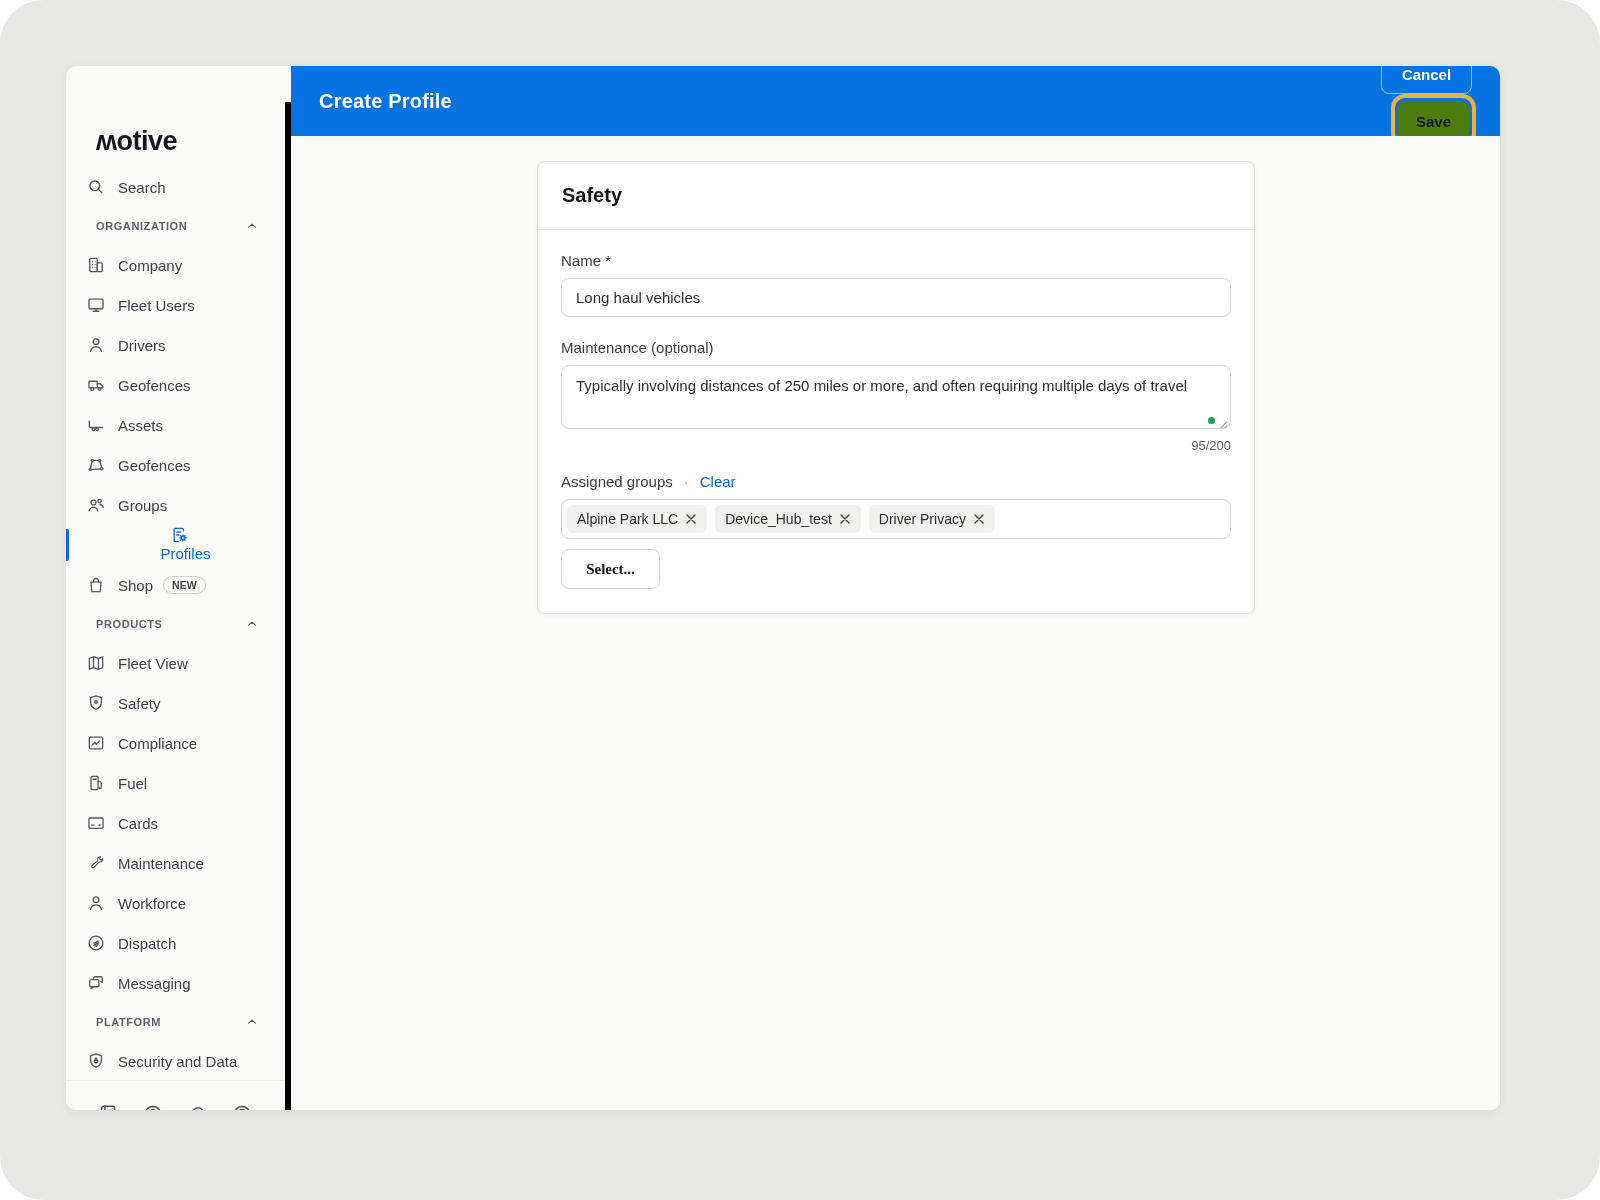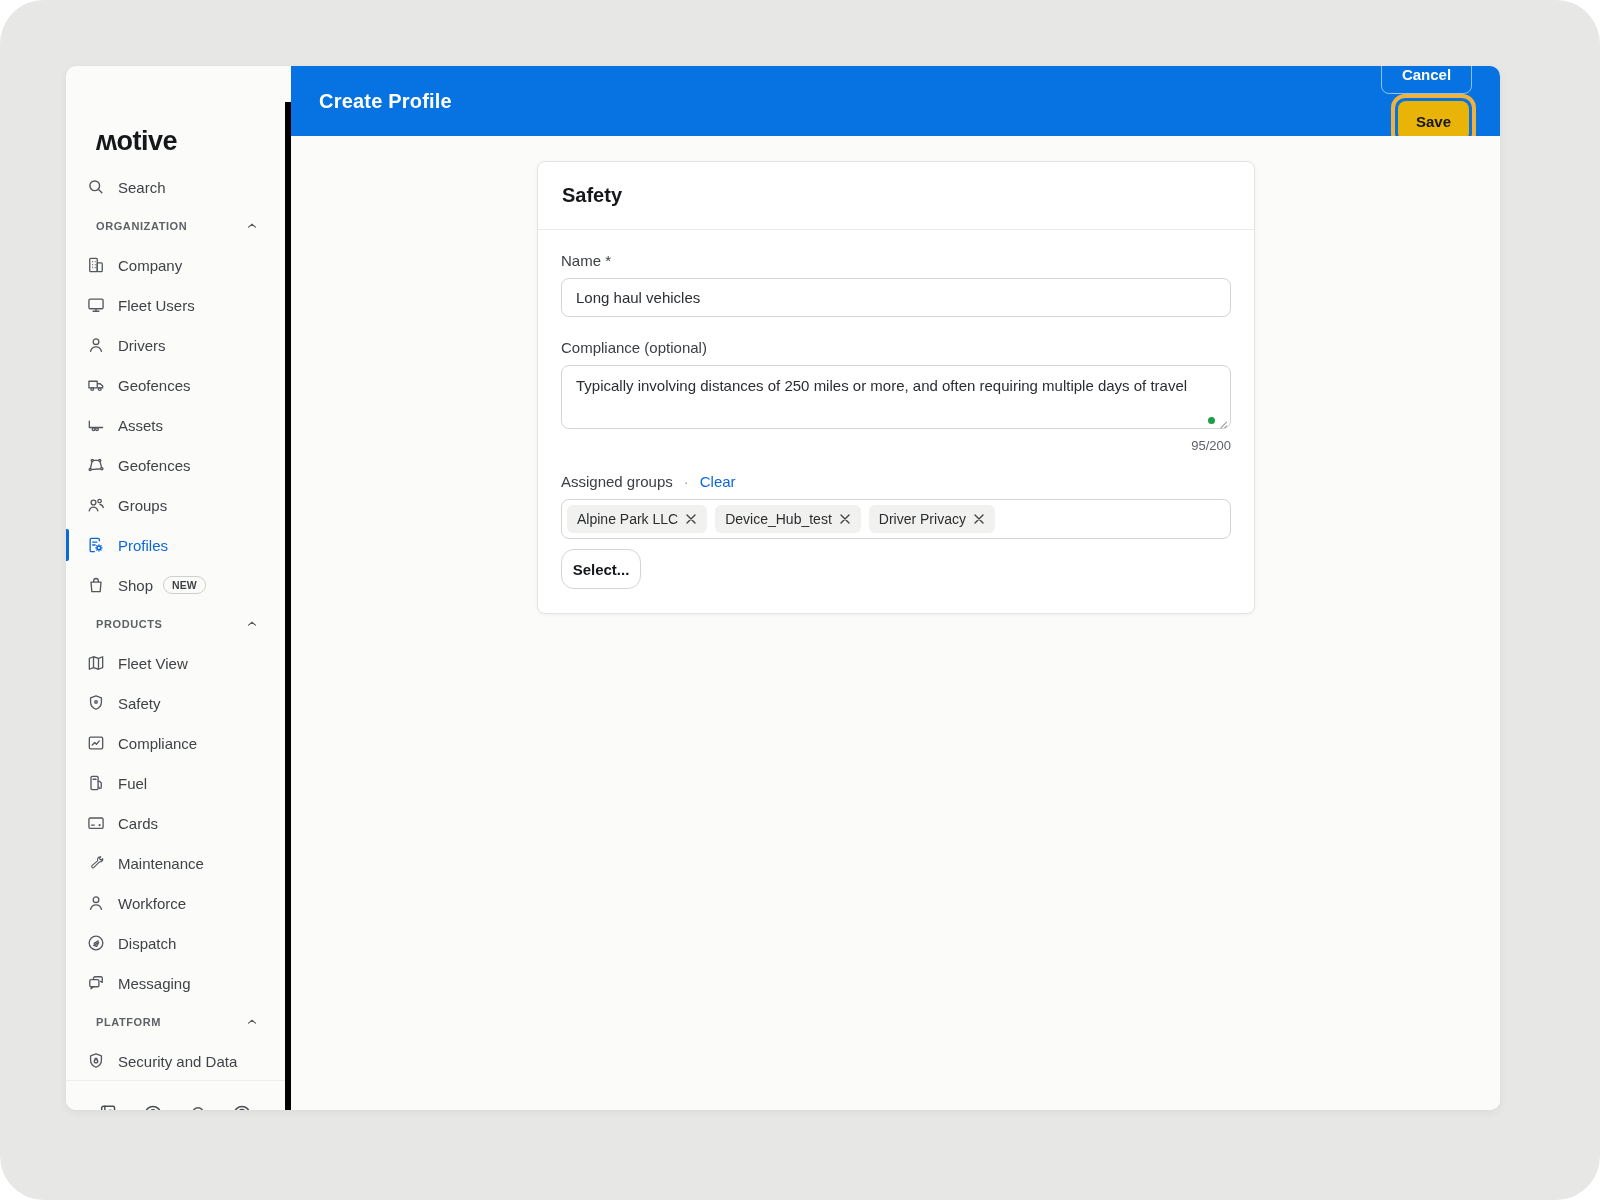--- a/index.html
+++ b/index.html
@@ -11,42 +11,42 @@
          box-shadow:0 2px 10px rgba(0,0,0,0.06); }
 
   
   .sidebar { position:absolute; left:0; top:0; width:225px; height:100%;
              background:#fbfbfa; border-right:6px solid #000000; display:flex; flex-direction:column;margin-top:36px; }
   .logo { padding:24px 0 10px 30px; font-size:27px; font-weight:800; letter-spacing:-0.5px; color:#15181b; }
   .nav { flex:1 1 auto; overflow:hidden; }
   .nav-item { position:relative; display:flex; align-items:center; height:40px; padding-left:20px;
               color:#3f4347; font-size:15px; cursor:pointer; }
   .nav-item .ic { width:20px; height:20px; margin-right:12px; color:#55595d; flex:0 0 auto; display:flex; }
-  .nav-item.active { color:#0b68d9; }
+  .nav-item.active { color:#0b68d9;flex-direction:column; }
   .nav-item.active .ic { color:#0b68d9; }
   .nav-item.active::before { content:""; position:absolute; left:0; top:4px; bottom:4px; width:3px; background:#0b68d9; border-radius:0 2px 2px 0; }
   .section-hdr { display:flex; align-items:center; justify-content:space-between; height:38px;
                  padding:0 26px 0 30px; font-size:11px; font-weight:700; letter-spacing:0.6px; color:#5d6165; }
   .section-hdr .chev { color:#55595d; display:flex; }
   .badge-new { margin-left:10px; border:1px solid #cfcfcd; border-radius:10px; padding:2px 8px;
                font-size:10.5px; font-weight:700; color:#3f4347; background:#fbfbfa; }
   .side-footer { flex:0 0 auto; border-top:1px solid #ededeb; height:66px; display:flex;
                  align-items:center; justify-content:space-between; padding:0 32px; }
   .side-footer .ic { width:22px; height:22px; color:#4a4e52; display:flex; cursor:pointer; }
   svg { display:block; }
 
   
   .topbar { position:absolute; left:225px; top:0; width:1209px; height:70px; background:#0773e2;
             display:flex; align-items:center; padding:0 24px 0 28px; }
   .topbar-title { color:#ffffff; font-size:20px; font-weight:700; letter-spacing:0.2px; }
   .topbar-actions { margin-left:auto; display:flex; align-items:center;flex-direction:column; }
   .btn-cancel { height:40px; padding:0 20px; background:transparent; border:1.5px solid rgba(255,255,255,0.55);
                 border-radius:8px; color:#ffffff; font-size:15px; font-weight:600; font-family:inherit; cursor:pointer; }
   .save-ring { margin-left:14px; border:4px solid #f0b23f; border-radius:14px; padding:3px; }
-  .btn-save { height:40px; padding:0 18px; background:#eab308; border:none; border-radius:8px;
+  .btn-save { height:40px; padding:0 18px; background:#4d7c0f; border:none; border-radius:8px;
               color:#15181b; font-size:15px; font-weight:700; font-family:inherit; cursor:pointer; }
 
   
   .content { position:absolute; left:225px; top:70px; width:1209px; height:974px; background:#fbfbfa; }
   .card { position:absolute; left:246px; top:25px; width:718px; background:#ffffff;
           border:1px solid #e4e4e2; border-radius:8px; box-shadow:0 1px 4px rgba(0,0,0,0.05); }
   .card-hdr { padding:22px 24px; border-bottom:1px solid #eceae8; }
   .card-title { font-size:20px; font-weight:700; color:#15181b; }
   .card-body { padding:22px 23px 24px 23px; }
   .field-label { font-size:15px; color:#3c4043; margin-bottom:9px; }
@@ -63,22 +63,22 @@
   .ag-row { display:flex; align-items:center; margin:20px 0 9px 0; }
   .ag-label { font-size:15px; color:#3c4043; }
   .ag-dot { margin:0 11px; color:#9aa0a6; font-size:15px; }
   .link-clear { font-size:15px; color:#0b68d9; cursor:pointer; text-decoration:none; }
   .chips-row { display:flex; gap:10px;flex-direction:column; }
   .chips-box { flex:1 1 auto; min-height:40px; border:1px solid #d4d4d2; border-radius:8px;
                display:flex; align-items:center; gap:8px; padding:0 6px 0 5px; background:#ffffff; }
   .chip { display:flex; align-items:center; gap:7px; background:#f1f1ef; border-radius:6px;
           padding:6px 10px; font-size:14px; color:#2b2e31; white-space:nowrap; }
   .chip .x { display:flex; color:#3f4347; cursor:pointer; }
-  .btn-select { flex:0 0 auto; width:80px; height:40px; background:#ffffff; border:1px solid #d4d4d2;
-                border-radius:13px; font-size:15px; font-weight:700; color:#15181b; font-family:Liberation Sans, sans-serif; cursor:pointer; }
+  .btn-select { flex:0 0 auto; width:99px; height:40px; background:#ffffff; border:1px solid #d4d4d2;
+                border-radius:8px; font-size:15px; font-weight:700; color:#15181b; font-family:Liberation Serif, serif; cursor:pointer; }
 </style>
 </head>
 <body>
 
 <div class="backdrop"></div>
 
 <div class="app">
 
   <div class="sidebar">
     <div class="logo">ʍotive</div>
@@ -377,21 +377,21 @@
       <div class="card-hdr">
         <div class="card-title">Safety</div>
       </div>
       <div class="card-body">
 
         <div class="field-label">Name *</div>
         <input class="text-input" type="text" value="Long haul vehicles" style="">
 
         <div class="gap"></div>
 
-        <div class="field-label">Compliance (optional)</div>
+        <div class="field-label">Maintenance (optional)</div>
         <div class="ta-wrap">
           <textarea class="textarea" style="">Typically involving distances of 250 miles or more, and often requiring multiple days of travel</textarea>
           <span class="green-dot"></span>
           <span class="resize-handle">
             <svg viewBox="0 0 12 12" width="11" height="11" fill="none" stroke="currentColor" stroke-width="1.2" stroke-linecap="round">
                 <path d="M10.5 4.5l-6 6M10.5 8.5l-2 2"></path>
               </svg>
           </span>
         </div>
         <div class="char-count">95/200</div>

